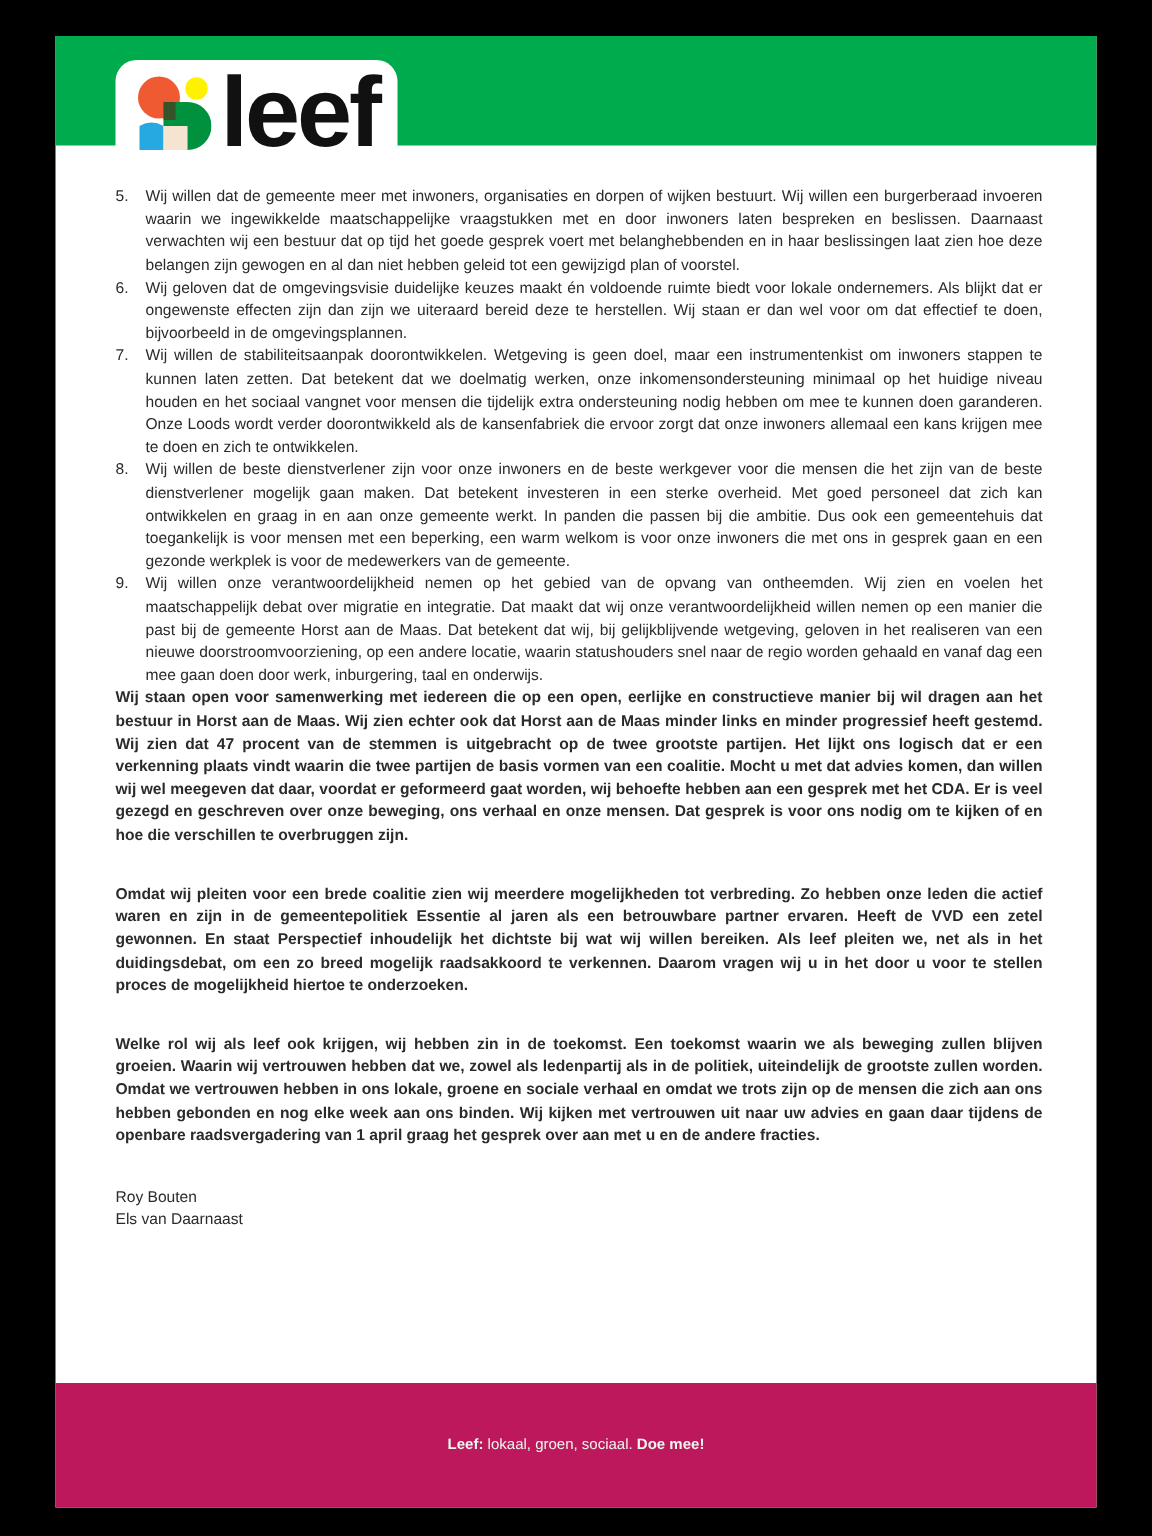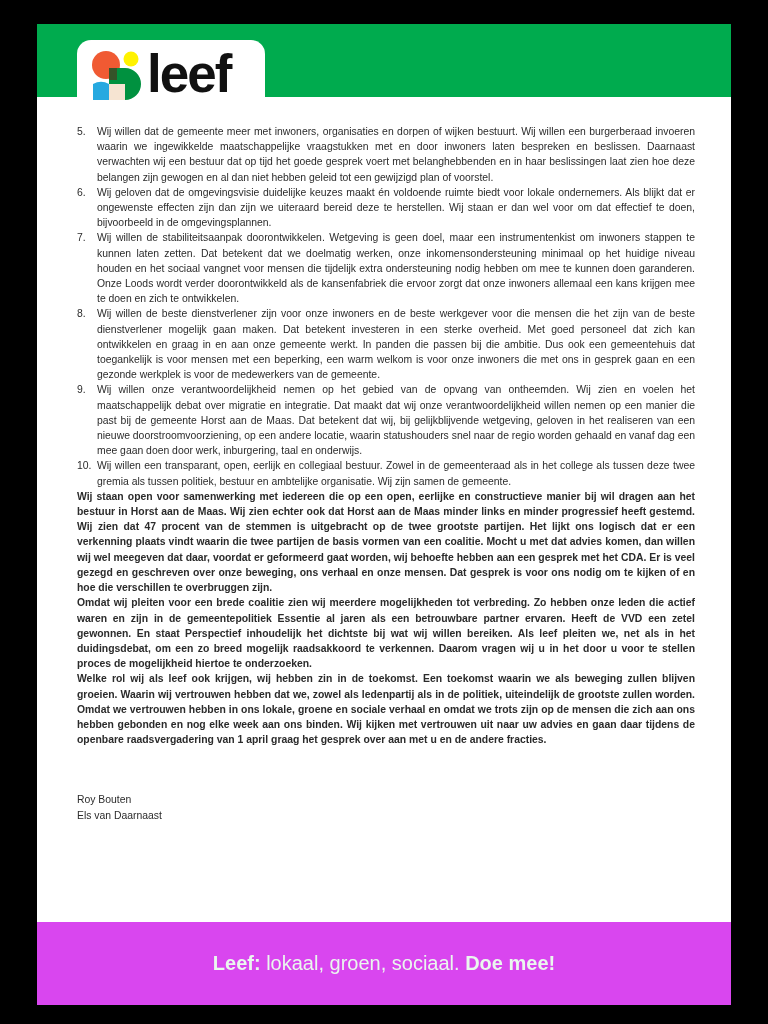--- a/index.html
+++ b/index.html
@@ -3,33 +3,33 @@
 <meta charset="utf-8">
 <style>
   html, body { margin:0; padding:0; }
   body { width:768px; height:1024px; background:#000; position:relative; overflow:hidden;
          font-family:"Liberation Sans", sans-serif; }
   .page { position:absolute; left:37px; top:24px; width:694px; height:981px; background:#fff; }
   .top-band { position:absolute; left:0; top:0; width:694px; height:73px; background:#00ab4e; }
   .logo-tab { position:absolute; left:40px; top:16px; width:188px; height:70px; background:#fff;
               border-radius:14px 14px 0 0; }
   .logo-mark { position:absolute; left:14px; top:10px; width:50px; height:52px; }
-  .logo-word { position:absolute; left:70px; top:-6px; font-size:53px; font-weight:bold; color:#111;
+  .logo-word { position:absolute; left:70px; top:-6px; font-size:66px; font-weight:bold; color:#111;
                letter-spacing:-2px; line-height:80px; font-family:"Liberation Sans", sans-serif; }
   .content { position:absolute; left:40px; top:100px; width:618px; color:#2b2b2b; font-size:10.4px; line-height:15.2px; }
   ol.points { margin:0; padding:0; list-style:none; }
   ol.points li { position:relative; padding-left:20px; text-align:justify; }
   ol.points li .num { position:absolute; left:0; top:0; }
   .section-title { font-weight:bold; margin-top:10px; color:#1e1e1e; }
   p { margin:0; text-align:justify;font-weight:bold; }
-  .para-gap { margin-top:0; }
+  .para-gap { margin-top:24px; }
   .closing { margin-top:29px; }
-  .sig { margin-top:45px; }
-  .footer { position:absolute; left:0; top:898px; width:694px; height:83px; background:#d946ef;
-            display:flex; align-items:center; justify-content:center; color:#eaf7ee; font-size:20px; }
+  .sig { margin-top:26px; }
+  .footer { position:absolute; left:0; top:898px; width:694px; height:83px; background:#be185d;
+            display:flex; align-items:center; justify-content:center; color:#eaf7ee; font-size:10px; }
   .footer b { font-weight:bold; }
 </style>
 </head>
 <body>
 
 <div class="page">
   <div class="top-band"></div>
   <div class="logo-tab">
     <svg class="logo-mark" viewBox="0 0 50 52">
       <circle cx="15" cy="15" r="14" fill="#f05a33"></circle>
@@ -42,21 +42,20 @@
     <div class="logo-word">leef</div>
   </div>
 
   <div class="content">
     <ol class="points">
       <li><span class="num">5.</span><span>Wij willen dat de gemeente meer met inwoners, organisaties en dorpen of wijken bestuurt. Wij willen een burgerberaad invoeren waarin we ingewikkelde maatschappelijke vraagstukken met en door inwoners laten bespreken en beslissen. Daarnaast verwachten wij een bestuur dat op tijd het goede gesprek voert met belanghebbenden en in haar beslissingen laat zien hoe deze belangen zijn gewogen en al dan niet hebben geleid tot een gewijzigd plan of voorstel.</span></li>
       <li><span class="num">6.</span><span>Wij geloven dat de omgevingsvisie duidelijke keuzes maakt én voldoende ruimte biedt voor lokale ondernemers. Als blijkt dat er ongewenste effecten zijn dan zijn we uiteraard bereid deze te herstellen. Wij staan er dan wel voor om dat effectief te doen, bijvoorbeeld in de omgevingsplannen.</span></li>
       <li><span class="num">7.</span><span>Wij willen de stabiliteitsaanpak doorontwikkelen. Wetgeving is geen doel, maar een instrumentenkist om inwoners stappen te kunnen laten zetten. Dat betekent dat we doelmatig werken, onze inkomensondersteuning minimaal op het huidige niveau houden en het sociaal vangnet voor mensen die tijdelijk extra ondersteuning nodig hebben om mee te kunnen doen garanderen. Onze Loods wordt verder doorontwikkeld als de kansenfabriek die ervoor zorgt dat onze inwoners allemaal een kans krijgen mee te doen en zich te ontwikkelen.</span></li>
       <li><span class="num">8.</span><span>Wij willen de beste dienstverlener zijn voor onze inwoners en de beste werkgever voor die mensen die het zijn van de beste dienstverlener mogelijk gaan maken. Dat betekent investeren in een sterke overheid. Met goed personeel dat zich kan ontwikkelen en graag in en aan onze gemeente werkt. In panden die passen bij die ambitie. Dus ook een gemeentehuis dat toegankelijk is voor mensen met een beperking, een warm welkom is voor onze inwoners die met ons in gesprek gaan en een gezonde werkplek is voor de medewerkers van de gemeente.</span></li>
       <li><span class="num">9.</span><span>Wij willen onze verantwoordelijkheid nemen op het gebied van de opvang van ontheemden. Wij zien en voelen het maatschappelijk debat over migratie en integratie. Dat maakt dat wij onze verantwoordelijkheid willen nemen op een manier die past bij de gemeente Horst aan de Maas. Dat betekent dat wij, bij gelijkblijvende wetgeving, geloven in het realiseren van een nieuwe doorstroomvoorziening, op een andere locatie, waarin statushouders snel naar de regio worden gehaald en vanaf dag een mee gaan doen door werk, inburgering, taal en onderwijs.</span></li>
-      <li><span class="num">10.</span><span>Wij willen een transparant, open, eerlijk en collegiaal bestuur. Zowel in de gemeenteraad als in het college als tussen deze twee gremia als tussen politiek, bestuur en ambtelijke organisatie. Wij zijn samen de gemeente.</span></li>
     </ol>
 
     <p>Wij staan open voor samenwerking met iedereen die op een open, eerlijke en constructieve manier bij wil dragen aan het bestuur in Horst aan de Maas. Wij zien echter ook dat Horst aan de Maas minder links en minder progressief heeft gestemd. Wij zien dat 47 procent van de stemmen is uitgebracht op de twee grootste partijen. Het lijkt ons logisch dat er een verkenning plaats vindt waarin die twee partijen de basis vormen van een coalitie. Mocht u met dat advies komen, dan willen wij wel meegeven dat daar, voordat er geformeerd gaat worden, wij behoefte hebben aan een gesprek met het CDA. Er is veel gezegd en geschreven over onze beweging, ons verhaal en onze mensen. Dat gesprek is voor ons nodig om te kijken of en hoe die verschillen te overbruggen zijn.</p>
     <p class="para-gap">Omdat wij pleiten voor een brede coalitie zien wij meerdere mogelijkheden tot verbreding. Zo hebben onze leden die actief waren en zijn in de gemeentepolitiek Essentie al jaren als een betrouwbare partner ervaren. Heeft de VVD een zetel gewonnen. En staat Perspectief inhoudelijk het dichtste bij wat wij willen bereiken. Als leef pleiten we, net als in het duidingsdebat, om een zo breed mogelijk raadsakkoord te verkennen. Daarom vragen wij u in het door u voor te stellen proces de mogelijkheid hiertoe te onderzoeken.</p>
     <p class="para-gap">Welke rol wij als leef ook krijgen, wij hebben zin in de toekomst. Een toekomst waarin we als beweging zullen blijven groeien. Waarin wij vertrouwen hebben dat we, zowel als ledenpartij als in de politiek, uiteindelijk de grootste zullen worden. Omdat we vertrouwen hebben in ons lokale, groene en sociale verhaal en omdat we trots zijn op de mensen die zich aan ons hebben gebonden en nog elke week aan ons binden. Wij kijken met vertrouwen uit naar uw advies en gaan daar tijdens de openbare raadsvergadering van 1 april graag het gesprek over aan met u en de andere fracties.</p>
 
     <div class="sig">
       <div>Roy Bouten</div>
       <div>Els van Daarnaast</div>
     </div>

